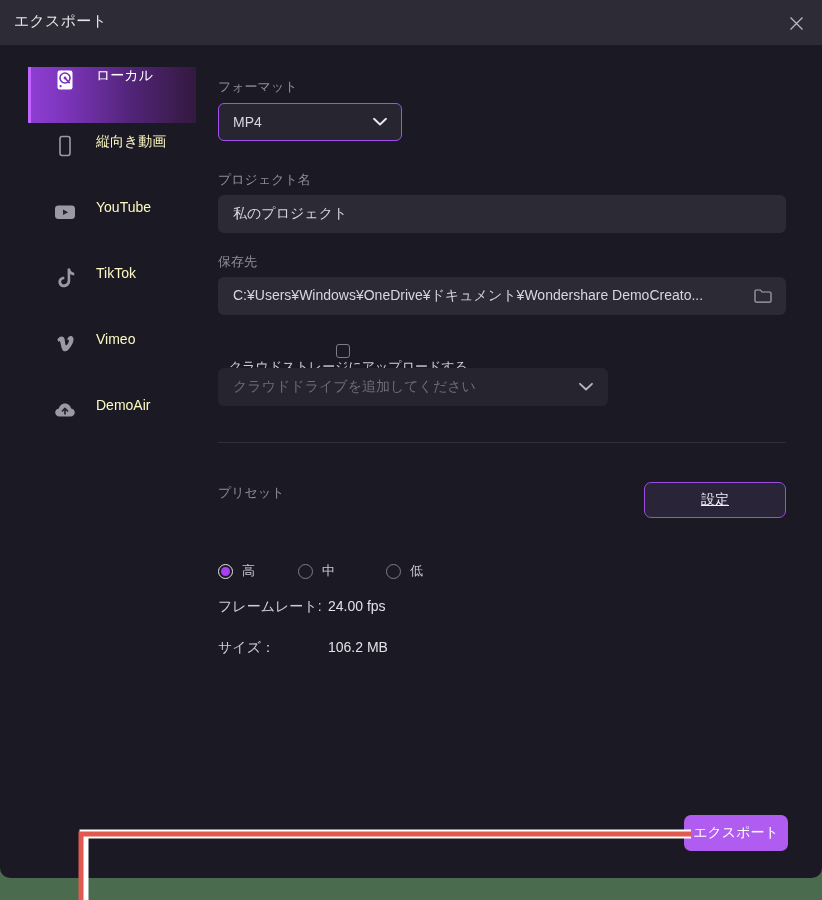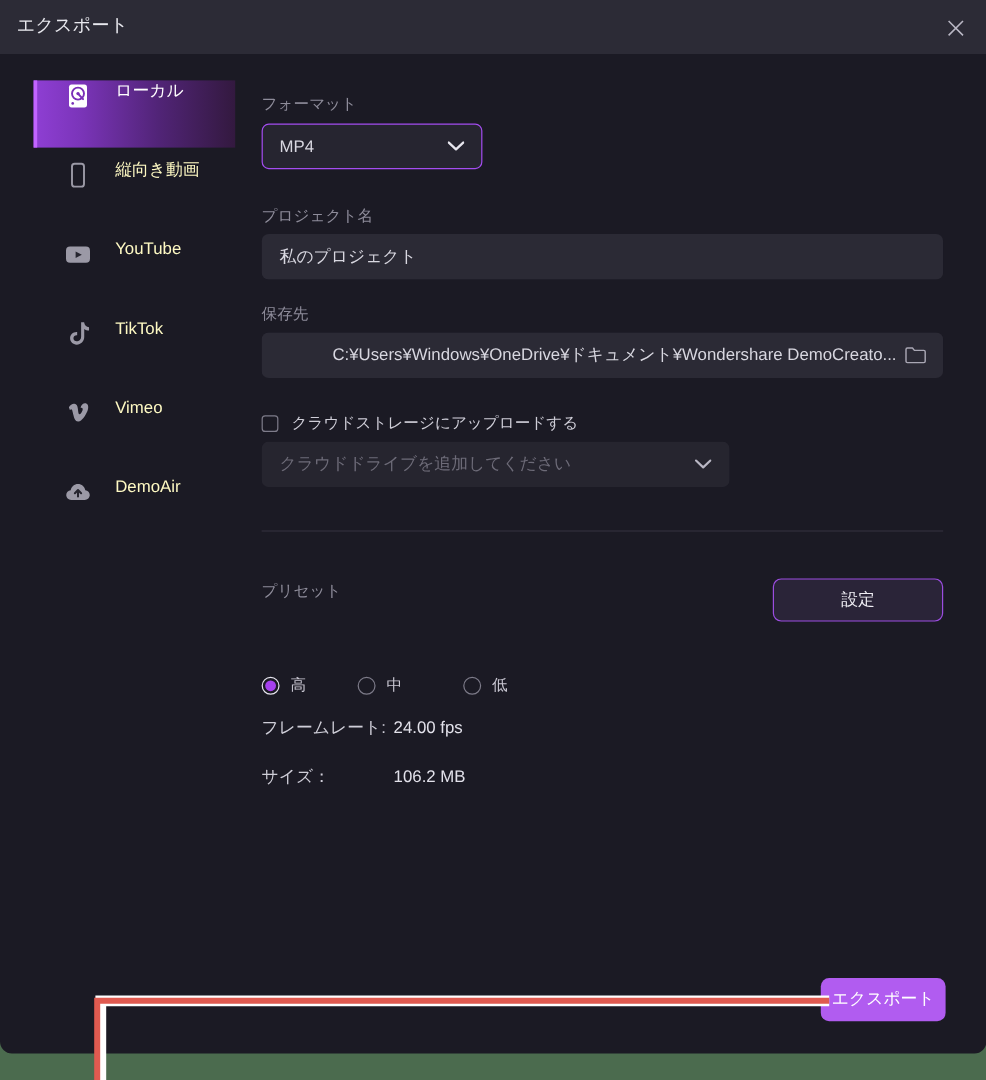--- a/index.html
+++ b/index.html
@@ -168,21 +168,20 @@
   }
 
   
   #path-input {
     left: 22px;
     top: 232px;
     width: 568px;
     height: 38px;
     background: #2b2a35;
     cursor: text;
-    padding-left: 44px;
   }
   #path-input .val { width: 520px; }
   #folder-btn {
     position: absolute;
     right: 10px;
     top: 50%;
     transform: translateY(-50%);
     width: 24px;
     height: 24px;
     display: flex;
@@ -192,20 +191,21 @@
   }
 
   
   #cloud-check-row {
     position: absolute;
     left: 22px;
     top: 299px;
     display: flex;
     align-items: center;
     cursor: pointer;
+    flex-direction: column;
   }
   #cloud-checkbox {
     width: 14px;
     height: 14px;
     border: 1.4px solid #7e7c8a;
     border-radius: 3px;
     background: transparent;
     box-sizing: border-box;
     flex: none;
   }
@@ -251,20 +251,21 @@
     width: 142px;
     height: 38px;
     color: #a5a3b0;
   }
   #settings-btn {
     left: 448px;
     top: 437px;
     width: 142px;
     height: 36px;
     color: #f0eff5;
+    text-decoration: underline;
   }
 
   #divider {
     position: absolute;
     left: 22px;
     top: 397px;
     width: 568px;
     height: 1px;
     background: #322f3d;
   }

